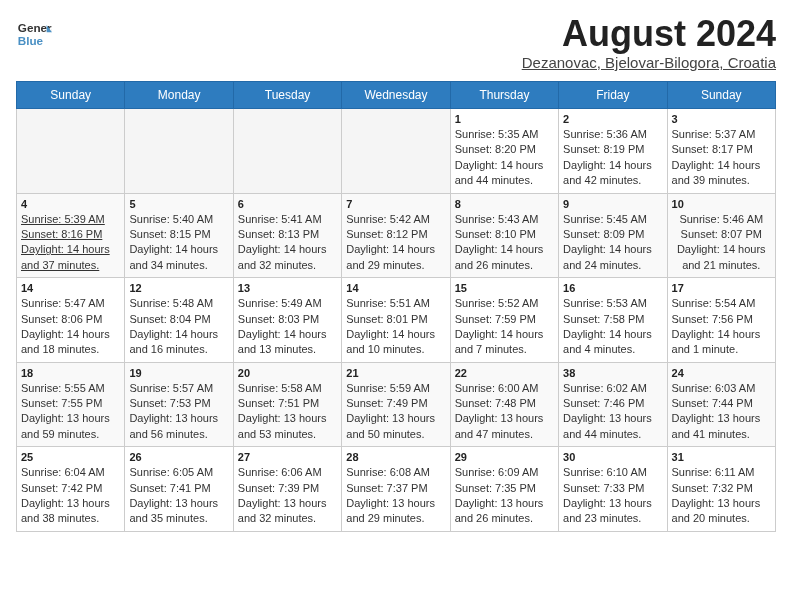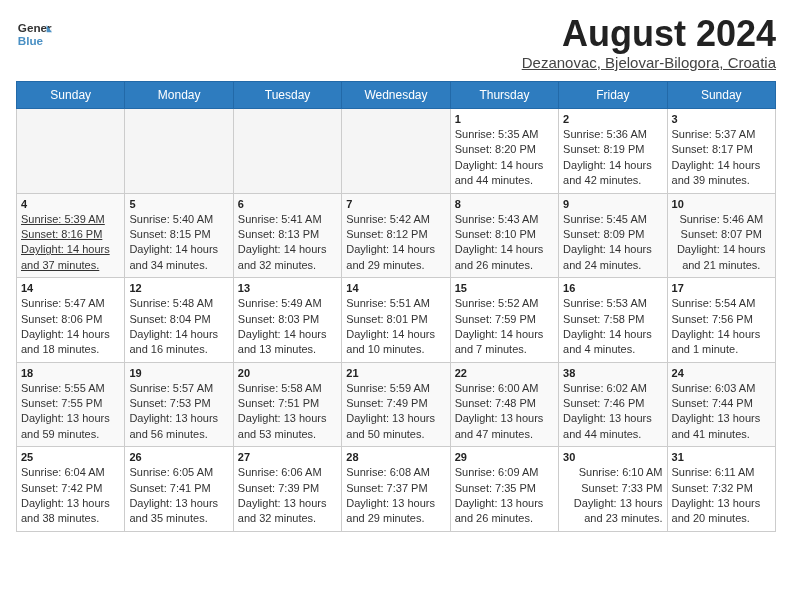--- a/index.html
+++ b/index.html
@@ -324,21 +324,21 @@
         </td>
         <td>
           <span class="day-number">29</span>
           <div class="day-info" style="white-space: pre-line;">Sunrise: 6:09 AM
 Sunset: 7:35 PM
 Daylight: 13 hours
 and 26 minutes.</div>
         </td>
         <td>
           <span class="day-number">30</span>
-          <div class="day-info" style="white-space: pre-line; text-align: right;">Sunrise: 6:10 AM
+          <div class="day-info" style="white-space: pre-line;">Sunrise: 6:10 AM
 Sunset: 7:33 PM
 Daylight: 13 hours
 and 23 minutes.</div>
         </td>
         <td>
           <span class="day-number">31</span>
           <div class="day-info" style="white-space: pre-line;">Sunrise: 6:11 AM
 Sunset: 7:32 PM
 Daylight: 13 hours
 and 20 minutes.</div>

